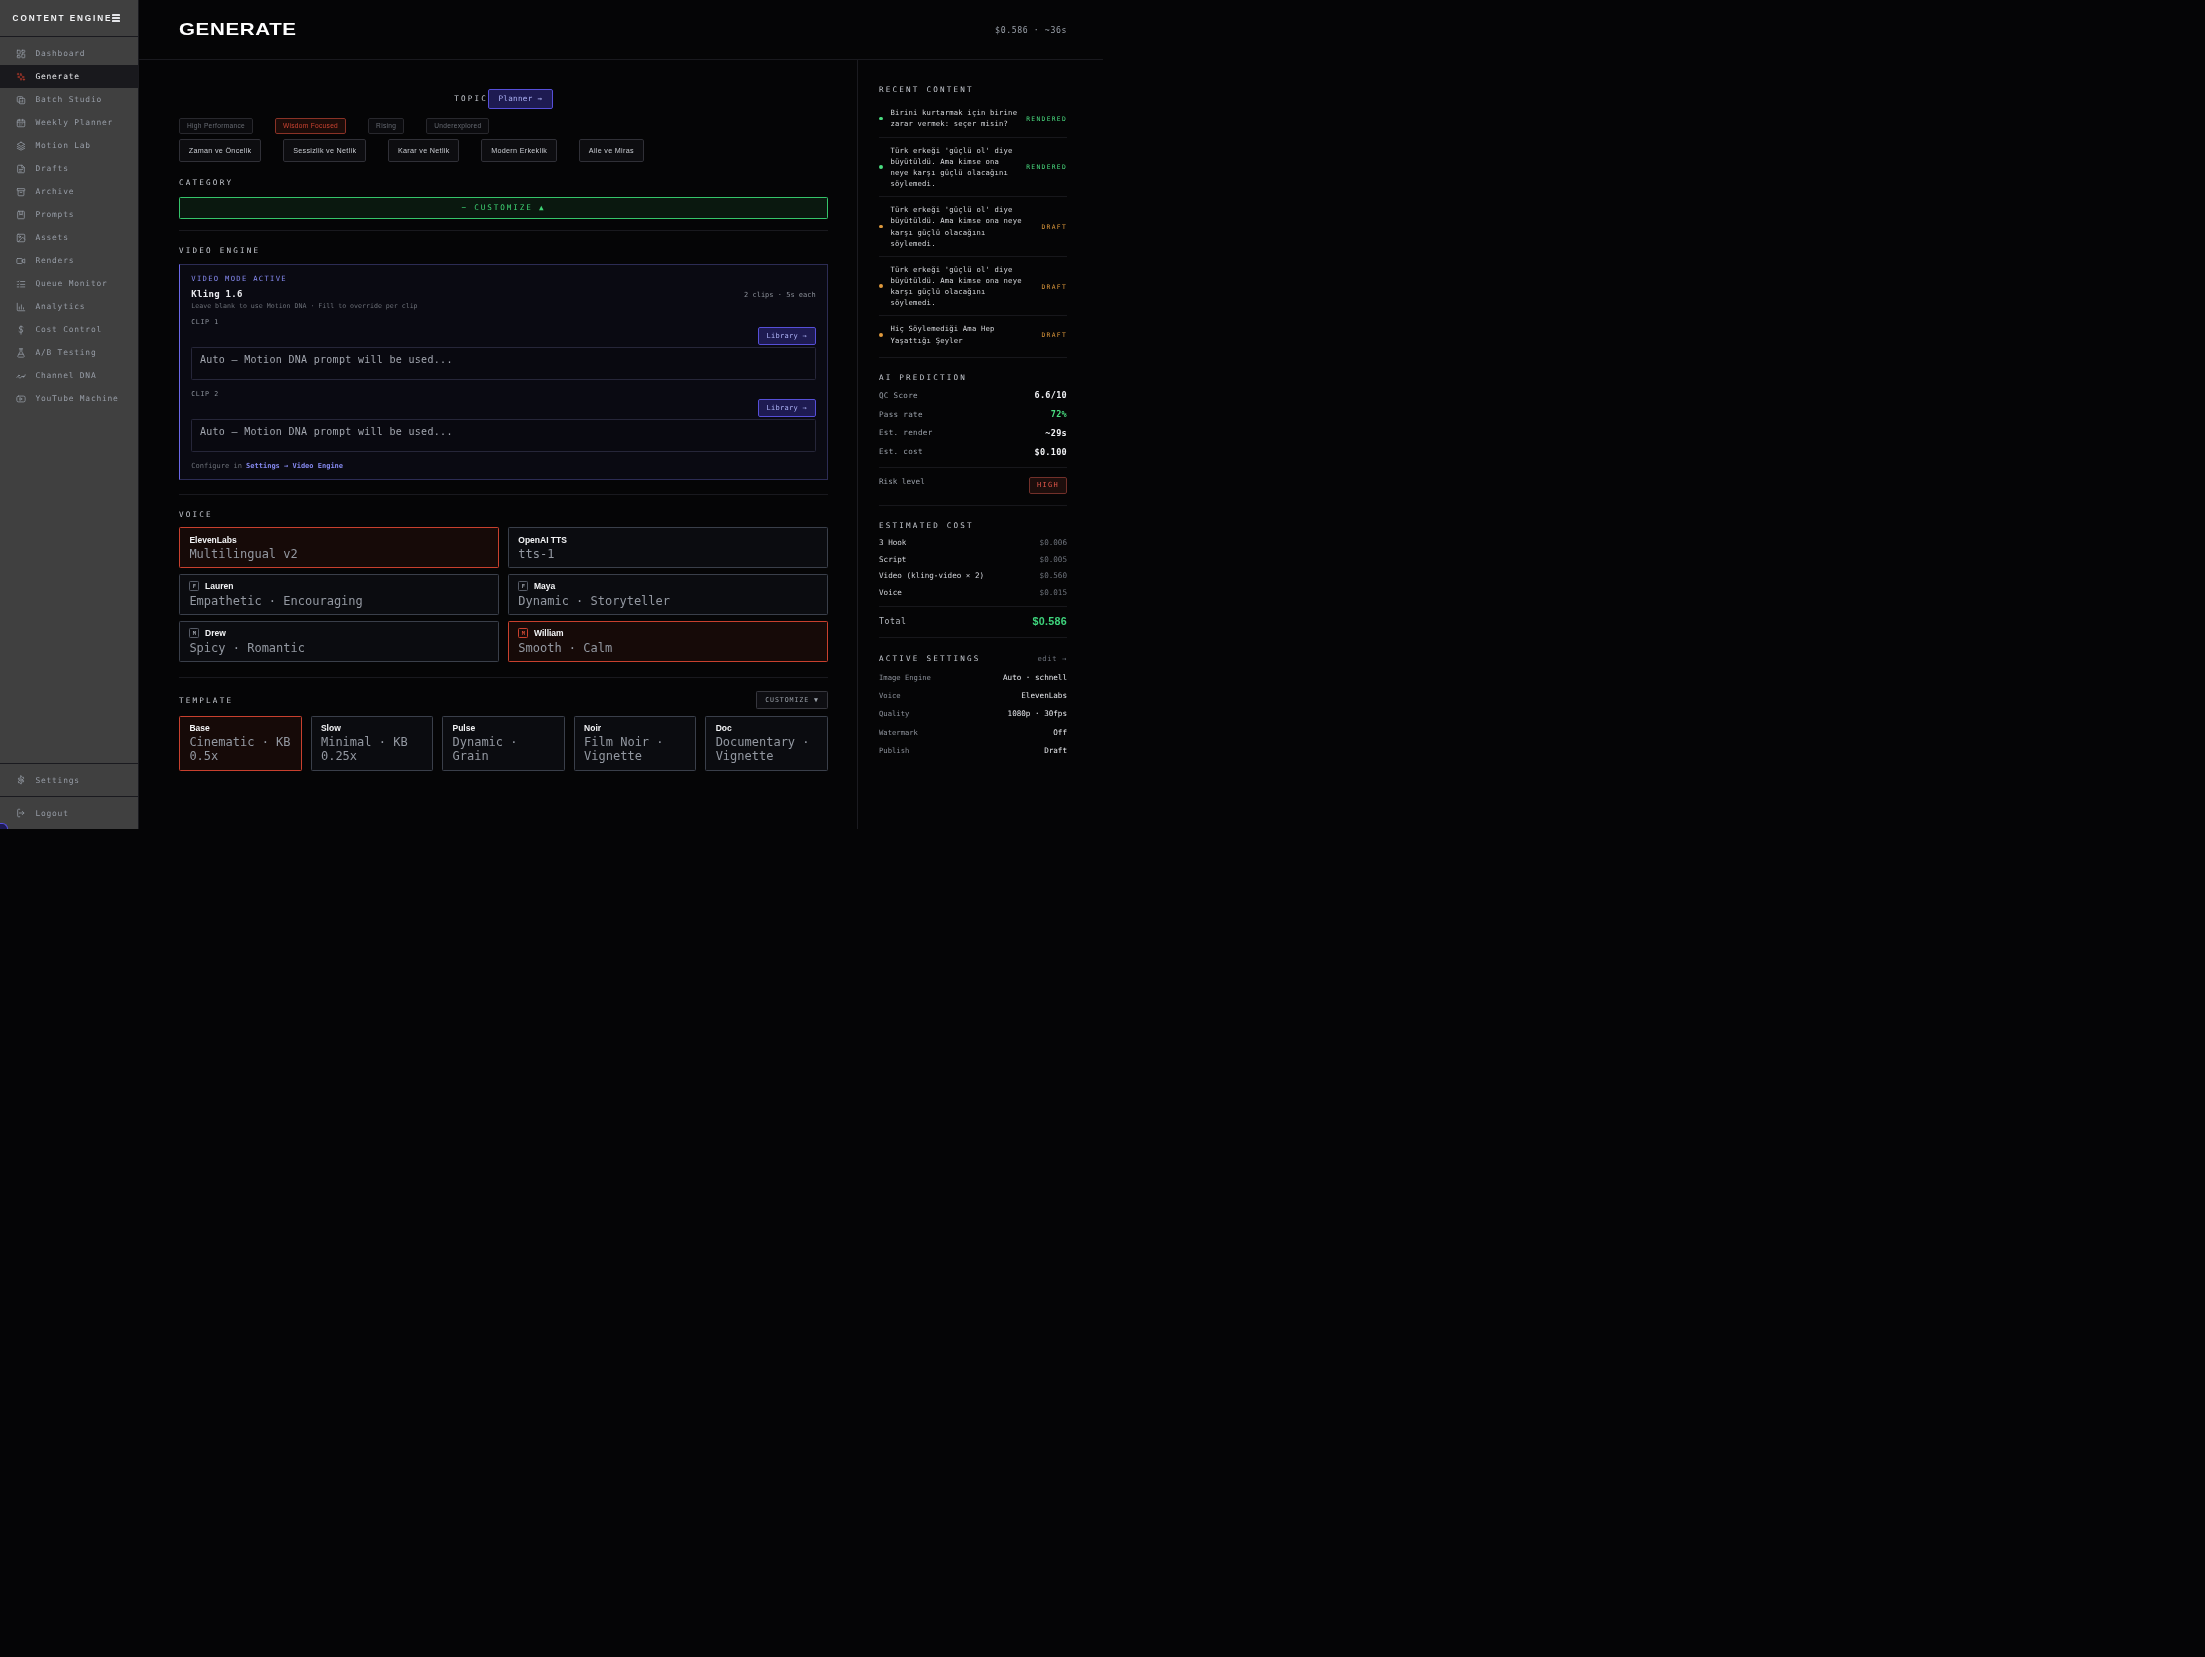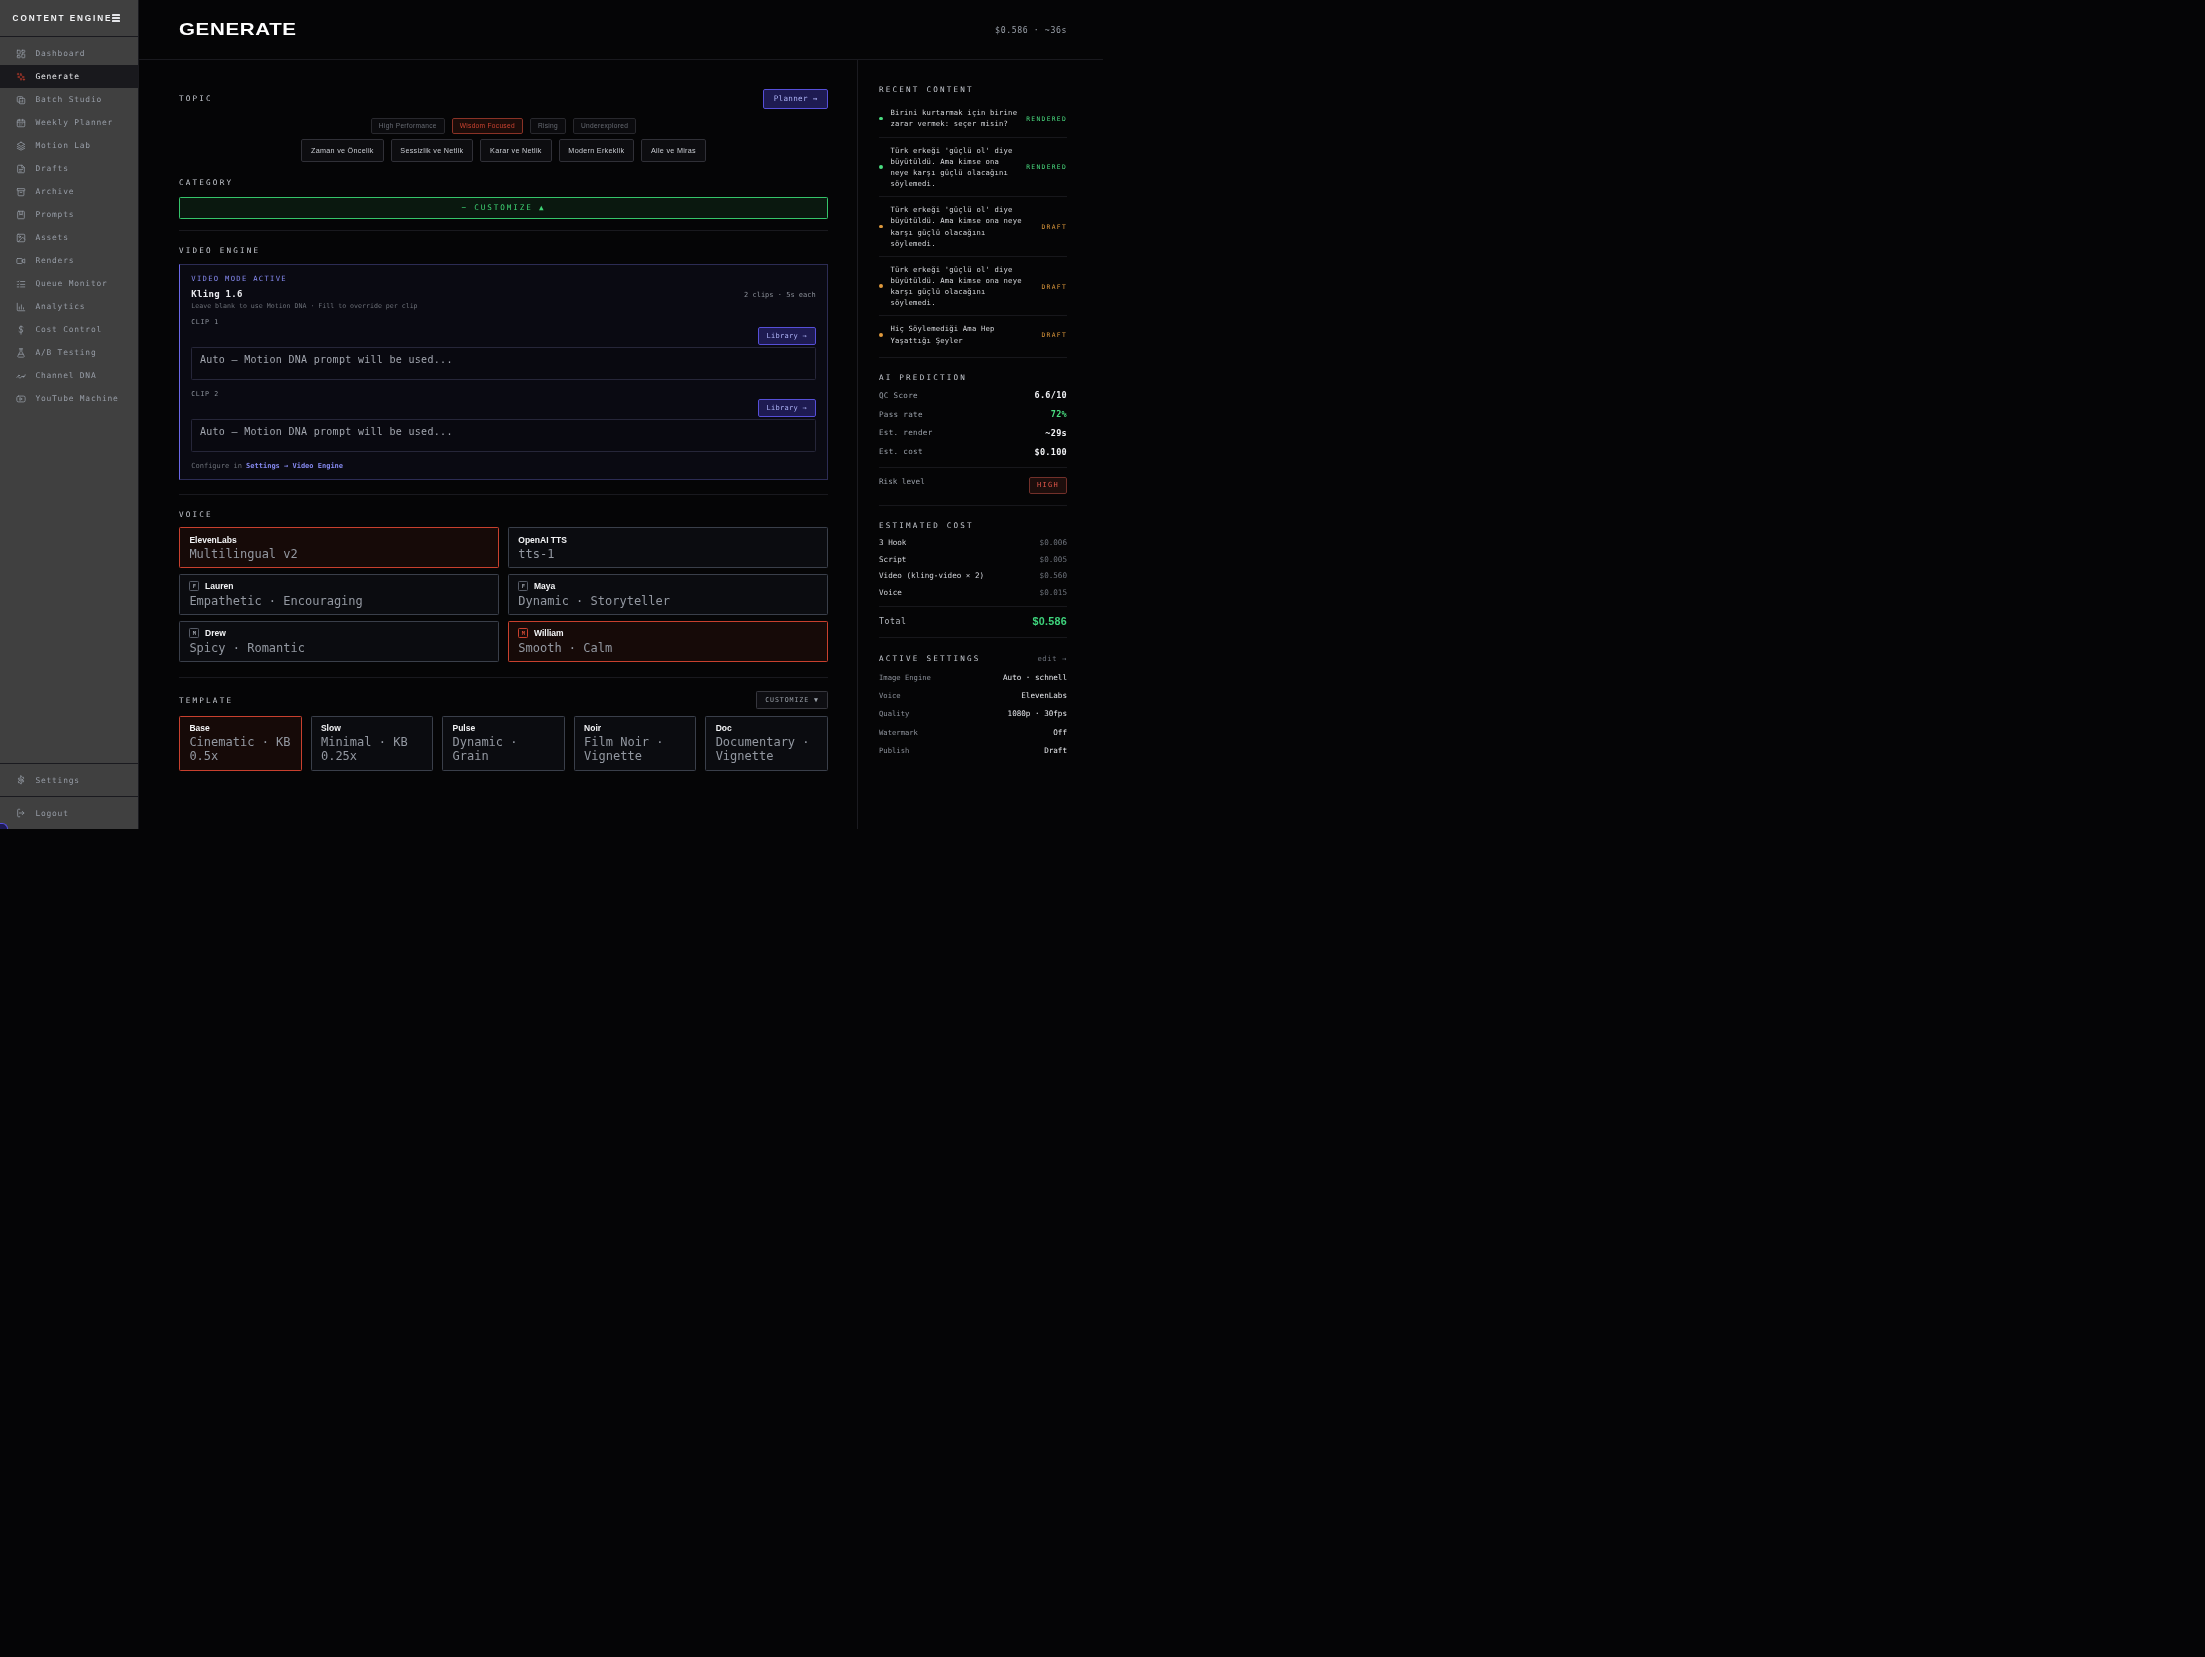--- a/index.html
+++ b/index.html
@@ -58,34 +58,34 @@
 
   .content-row { flex:1; display:flex; min-height:0; }
   main { flex:1; min-width:0; border-right:0.6px solid #1b1b20; padding:14px 29px 0 40px; overflow:hidden; }
   .right-panel { width:245px; min-width:245px; padding:25px 36px 0 21px; overflow:hidden; }
 
   .section-label { font-size:7.6px; letter-spacing:2.2px; color:#c6cad1; }
   .row-between { display:flex; align-items:center; justify-content:space-between; }
   hr.div { border:none; border-top:0.6px solid #19191e; }
 
   
-  .topic-row { margin-top:15px; }
+  .topic-row { margin-top:15px;justify-content:center; }
   .btn-indigo {
     font-family:inherit; font-size:7.6px; color:#aeb3f7; background:#1e1b52;
     border:0.9px solid #564fd8; border-radius:1.9px; padding:4.4px 9.4px; cursor:pointer;
     letter-spacing:0.3px;
   }
   .topic-input {
     margin-top:6.3px; width:100%; height:63px; resize:vertical;
     background:#0a0808; border:0.9px solid #93402f; border-radius:1.3px;
     font-family:inherit; font-size:8.5px; color:#d7d9de; padding:8.8px 10px;
     letter-spacing:0.6px; position:relative;
   }
   .topic-input::placeholder { color:#b4b7bf; }
-  .chip-row { display:flex; gap:7px; flex-wrap:nowrap;justify-content:center; }
+  .chip-row { display:flex; gap:22px; flex-wrap:nowrap; }
   .chips-strategy { margin-top:8.8px; }
   .chip {
     font-size:6.6px; color:#686c74; border:0.6px solid #28282d; border-radius:1.9px;
     background:#0b0b0e; padding:3.8px 7px; cursor:pointer; white-space:nowrap; letter-spacing:0.3px;
   }
   .chip.selected { color:#cc4331; border-color:#8a3226; background:#1c0c09; }
   .chips-suggest { margin-top:5px; }
   .chip2 {
     font-size:7.2px; color:#c9ccd2; border:0.6px solid #303037; border-radius:1.9px;
     background:#0d0d10; padding:5.7px 8.8px; cursor:pointer; white-space:nowrap; letter-spacing:0.3px;

